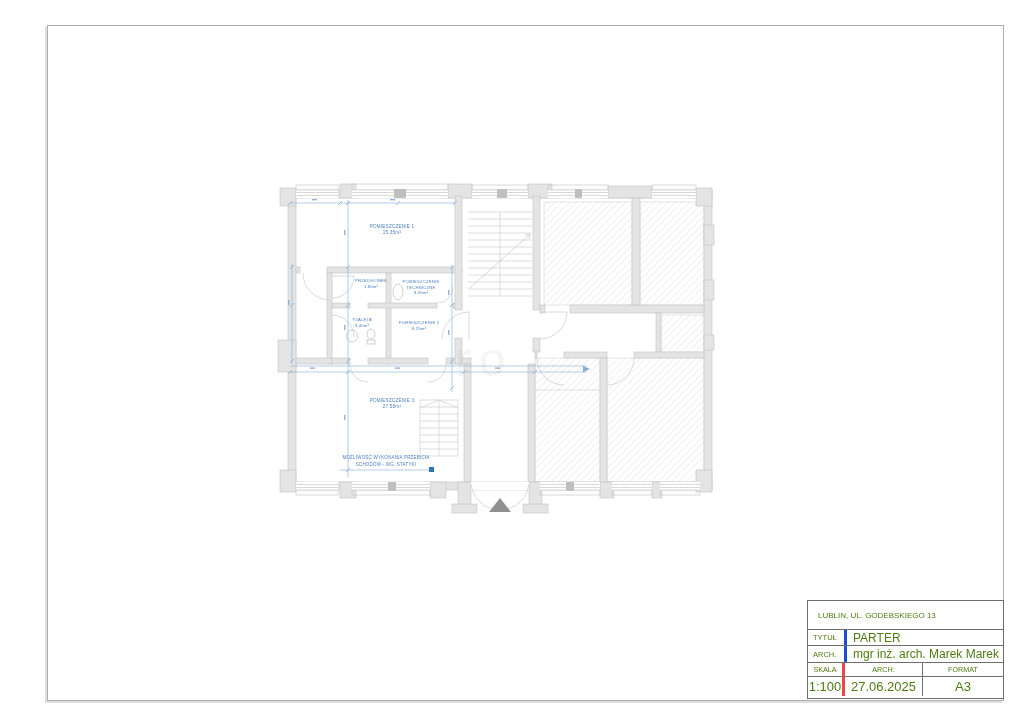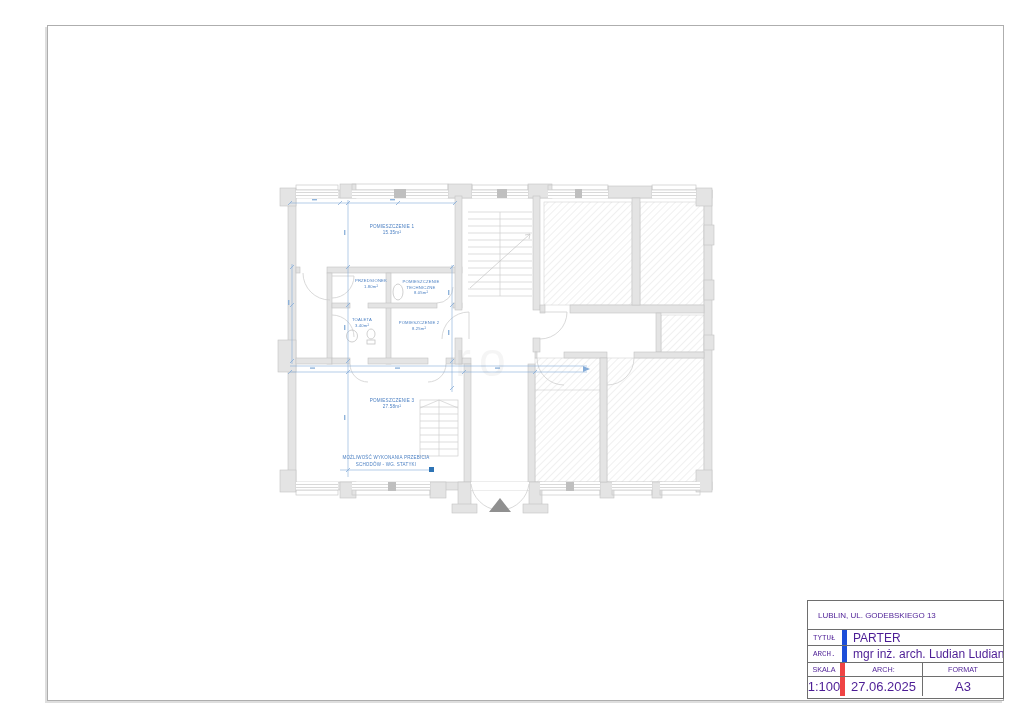--- a/index.html
+++ b/index.html
@@ -10,33 +10,33 @@
   .plan-svg{position:absolute;left:0;top:0;}
   .room-label{position:absolute;text-align:center;color:#4a7fc2;font-size:4.6px;
         line-height:1.35;letter-spacing:0.2px;}
   .room-label.small{font-size:4.2px;}
   .plan-note{position:absolute;text-align:center;color:#4a7fc2;font-size:4.5px;
         line-height:1.5;letter-spacing:0.2px;}
   .watermark{position:absolute;left:455px;top:332px;font-size:48px;font-weight:normal;
         color:rgba(120,120,120,0.07);letter-spacing:8px;}
   
   .tb{position:absolute;left:807px;top:600px;width:195px;height:97px;background:#fff;
-      border:1px solid #6e6e6e;color:#4c1d95;}
+      border:1px solid #6e6e6e;color:#4d7c0f;}
   .tb-row{display:flex;border-bottom:1px solid #6e6e6e;box-sizing:border-box;}
   .tb-row:last-child{border-bottom:none;}
   .tb-cell{display:flex;align-items:center;box-sizing:border-box;overflow:hidden;white-space:nowrap;}
   .tb-r1{height:29px;font-size:8px;}
   .tb-r1 .tb-cell{padding-left:10px;width:100%;}
   .tb-r2,.tb-r3{height:16px;font-size:7.5px;}
   .tb-r3{height:17px;}
-  .tb-lab{width:39px;border-right:5px solid #1d4ed8;padding-left:5px;font-family:Liberation Mono, monospace;}
+  .tb-lab{width:39px;border-right:3px solid #1d4ed8;padding-left:5px;}
   .tb-val{flex:1;padding-left:6px;font-size:12px;}
   .tb-r4{height:14px;font-size:7.2px;}
   .tb-r5{height:19px;font-size:13px;}
-  .tb-c1{width:37px;border-right:5px solid #ef4444;justify-content:center;text-align:right;}
+  .tb-c1{width:37px;border-right:3px solid #ef4444;justify-content:center;text-align:right;}
   .tb-c2{width:78px;border-right:1px solid #6e6e6e;justify-content:center;}
   .tb-c3{flex:1;justify-content:center;}
 </style>
 </head>
 <body>
 
 <div class="page">
 
   <div class="sheet-border"></div>
 
@@ -272,21 +272,21 @@
   <div class="tb">
     <div class="tb-row tb-r1">
       <div class="tb-cell">LUBLIN, UL. GODEBSKIEGO 13</div>
     </div>
     <div class="tb-row tb-r2">
       <div class="tb-cell tb-lab">TYTUŁ</div>
       <div class="tb-cell tb-val">PARTER</div>
     </div>
     <div class="tb-row tb-r3">
       <div class="tb-cell tb-lab">ARCH.</div>
-      <div class="tb-cell tb-val">mgr inż. arch. Ludian Ludian</div>
+      <div class="tb-cell tb-val">mgr inż. arch. Marek Marek</div>
     </div>
     <div class="tb-row tb-r4">
       <div class="tb-cell tb-c1">SKALA</div>
       <div class="tb-cell tb-c2">ARCH:</div>
       <div class="tb-cell tb-c3">FORMAT</div>
     </div>
     <div class="tb-row tb-r5">
       <div class="tb-cell tb-c1">1:100</div>
       <div class="tb-cell tb-c2">27.06.2025</div>
       <div class="tb-cell tb-c3">A3</div>

